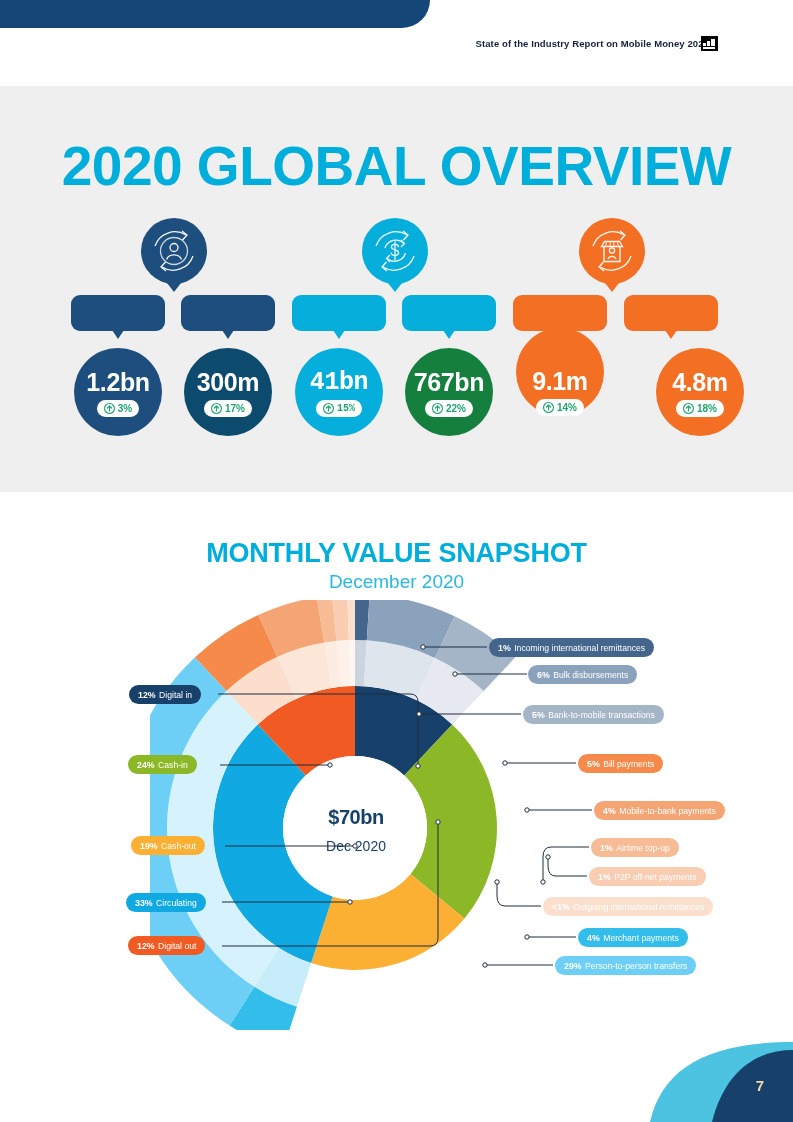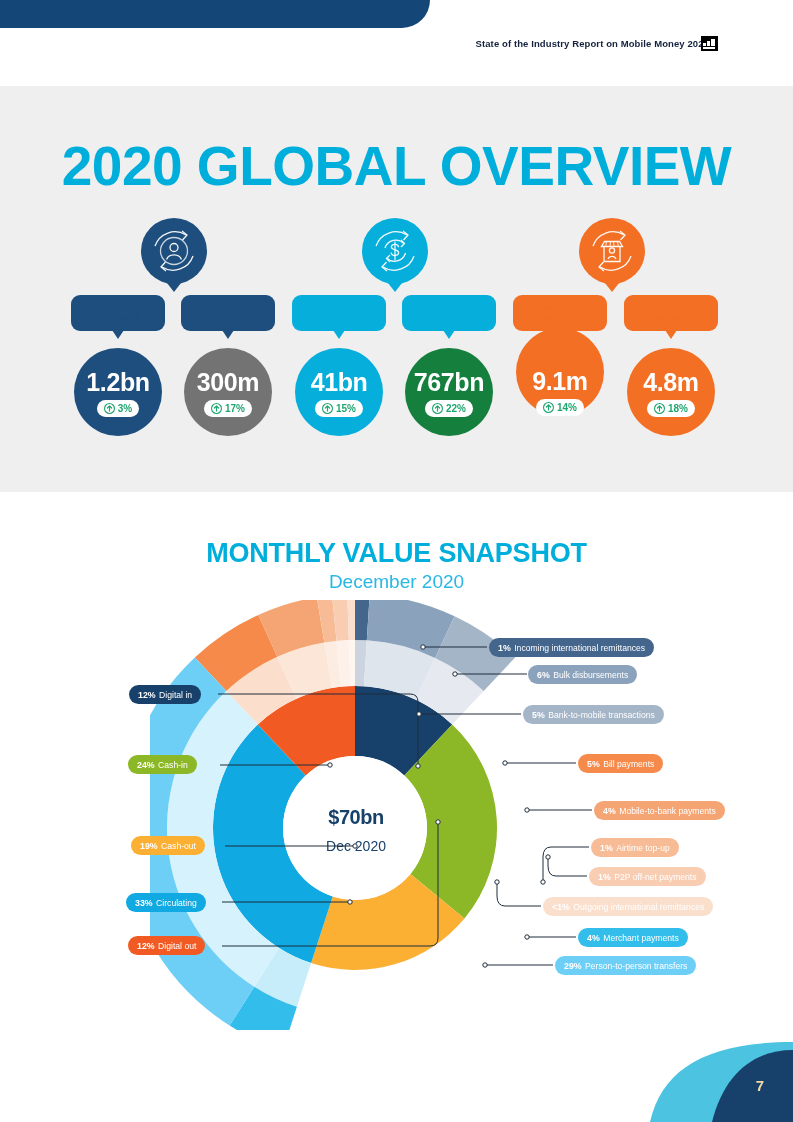--- a/index.html
+++ b/index.html
@@ -209,38 +209,38 @@
           <span>3%</span>
         </div>
       </div>
       <div class="badge" style="left: 181px; top: 295px; background: rgb(29, 78, 126); color: rgb(29, 78, 126);">
         <span>
           <div>ACTIVE 30-DAY</div>
           <div>ACCOUNTS</div>
         </span>
         <span class="tail"></span>
       </div>
-      <div class="vcircle" style="left: 184px; top: 348px; background: #737373;">
+      <div class="vcircle" style="left: 184px; top: 348px; background: #0c4a6e;">
         <div class="val">300m</div>
         <div class="pct" style="color: rgb(31, 165, 111);">
           <svg class="arw" viewBox="0 0 12 12">
             <circle cx="6" cy="6" r="5.4" fill="none" stroke="#1fa56f" stroke-width="1.2"></circle>
             <path d="M6 3.2 L6 8.6 M3.7 5.5 L6 3.2 L8.3 5.5" fill="none" stroke="#1fa56f" stroke-width="1.3" stroke-linecap="round" stroke-linejoin="round"></path>
           </svg>
           <span>17%</span>
         </div>
       </div>
       <div class="badge" style="left: 292px; top: 295px; background: rgb(6, 174, 219); color: rgb(6, 174, 219);">
         <span>
           <div>TRANSACTION</div>
           <div>VOLUME</div>
         </span>
         <span class="tail"></span>
       </div>
-      <div class="vcircle" style="left: 295px; top: 348px; background: rgb(6, 174, 219);">
+      <div class="vcircle" style="left: 295px; top: 348px; background: rgb(6, 174, 219); font-family: Liberation Mono, monospace;">
         <div class="val">41bn</div>
         <div class="pct" style="color: rgb(31, 165, 111);">
           <svg class="arw" viewBox="0 0 12 12">
             <circle cx="6" cy="6" r="5.4" fill="none" stroke="#1fa56f" stroke-width="1.2"></circle>
             <path d="M6 3.2 L6 8.6 M3.7 5.5 L6 3.2 L8.3 5.5" fill="none" stroke="#1fa56f" stroke-width="1.3" stroke-linecap="round" stroke-linejoin="round"></path>
           </svg>
           <span>15%</span>
         </div>
       </div>
       <div class="badge" style="left: 402px; top: 295px; background: rgb(6, 174, 219); color: rgb(6, 174, 219);">
@@ -277,21 +277,21 @@
           <span>14%</span>
         </div>
       </div>
       <div class="badge" style="left: 624px; top: 295px; background: rgb(242, 111, 35); color: rgb(242, 111, 35);">
         <span>
           <div>ACTIVE</div>
           <div>AGENTS</div>
         </span>
         <span class="tail"></span>
       </div>
-      <div class="vcircle" style="left: 627px; top: 348px; background: rgb(242, 111, 35);">
+      <div class="vcircle" style="left: 656px; top: 348px; background: rgb(242, 111, 35);">
         <div class="val">4.8m</div>
         <div class="pct" style="color: rgb(31, 165, 111);">
           <svg class="arw" viewBox="0 0 12 12">
             <circle cx="6" cy="6" r="5.4" fill="none" stroke="#1fa56f" stroke-width="1.2"></circle>
             <path d="M6 3.2 L6 8.6 M3.7 5.5 L6 3.2 L8.3 5.5" fill="none" stroke="#1fa56f" stroke-width="1.3" stroke-linecap="round" stroke-linejoin="round"></path>
           </svg>
           <span>18%</span>
         </div>
       </div>
     </div>

